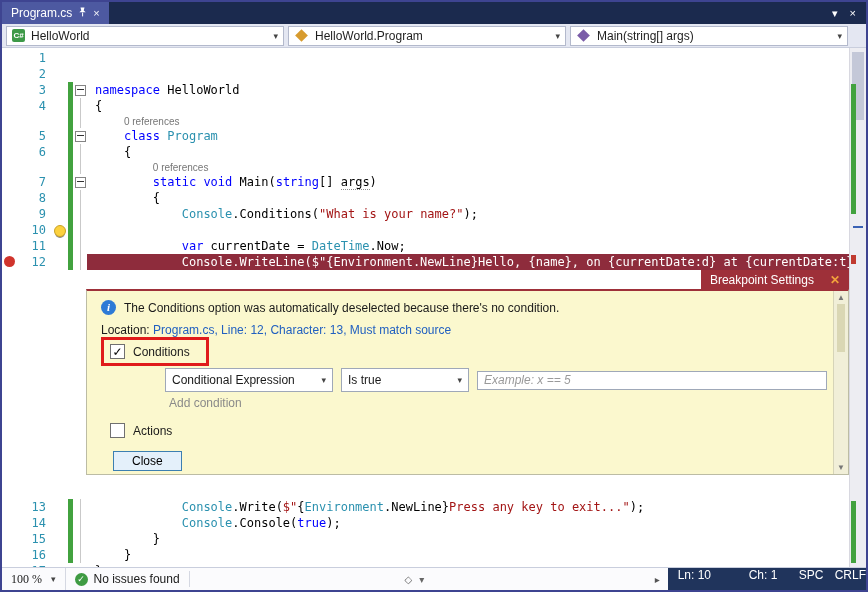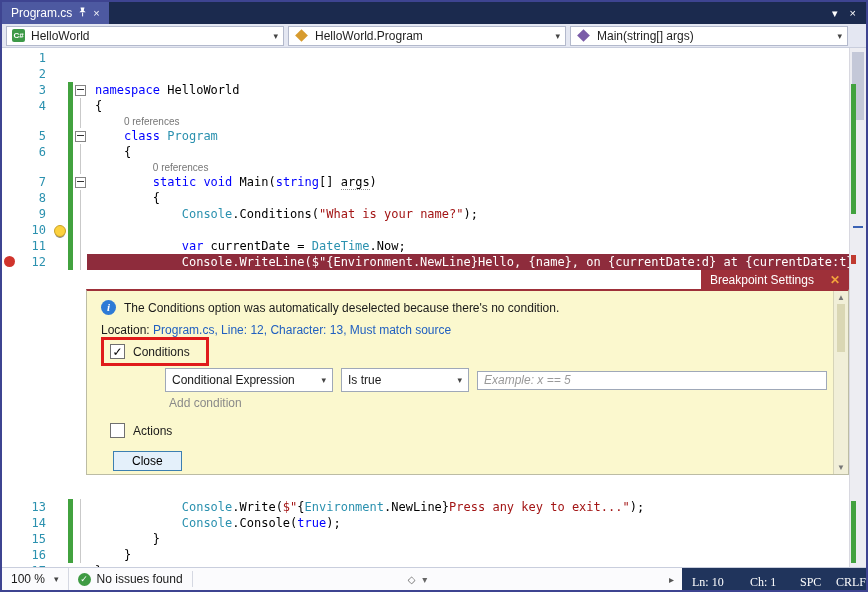--- a/index.html
+++ b/index.html
@@ -78,32 +78,32 @@
   
   .vscroll{flex:0 0 16px;background:#EDEDF2;border-left:1px solid #D8D8E0;position:relative;}
   .vs-thumb{position:absolute;left:2px;right:2px;top:4px;height:68px;background:#C4C8D8;}
   .vs-caret{position:absolute;left:3px;right:3px;top:178px;height:2px;background:#3B62B5;}
   .vs-red{position:absolute;left:1px;width:5px;top:207px;height:9px;background:#C03A30;}
   .vs-green-a{position:absolute;left:1px;width:5px;top:36px;height:130px;background:#42A23F;}
   .vs-green-b{position:absolute;left:1px;width:5px;top:453px;height:62px;background:#42A23F;}
   
   .statusbar{flex:0 0 22px;background:#FBFBFD;border-top:1px solid #C9CEDD;display:flex;align-items:stretch;
              font-size:12px;color:#1a1a1a;overflow:hidden;}
-  .zoom{display:flex;align-items:center;gap:9px;padding:0 9px;border-right:1px solid #D5D8E2;}
+  .zoom{display:flex;align-items:center;gap:9px;padding:0 9px;border-right:1px solid #D5D8E2;font-family:Liberation Serif, serif;}
   .zoom .caret{font-size:9px;color:#444;}
   .issues{display:flex;align-items:center;gap:6px;padding:0 9px;}
   .chk{width:13px;height:13px;border-radius:50%;background:#3F9B43;color:#fff;font-size:9px;line-height:13px;text-align:center;}
   .sep{width:1px;background:#D5D8E2;margin:3px 0;}
   .mid-icons{display:flex;align-items:center;gap:7px;color:#666;margin-left:215px;font-size:10px;}
   .spacer{flex:1;}
   .sb-arrow{color:#555;font-size:10px;align-self:center;margin-right:8px;}
-  .sb-right{flex:0 0 176px;background:#20345C;color:#fff;display:flex;align-items:flex-end;font-family:Liberation Serif, serif;}
+  .sb-right{flex:0 0 176px;background:#20345C;color:#fff;display:flex;align-items:flex-start;}
   .sb-right span{display:inline-block;}
   .sb-ln{width:58px;padding-left:10px;}
-  .sb-ch{width:50px;}
+  .sb-ch{width:50px;margin-left:13px;}
   .sb-spc{width:36px;}
 </style>
 </head>
 <body>
 
 <div class="window">
 
   <div class="tabstrip">
     <div class="tab">
       <span>Program.cs</span>

